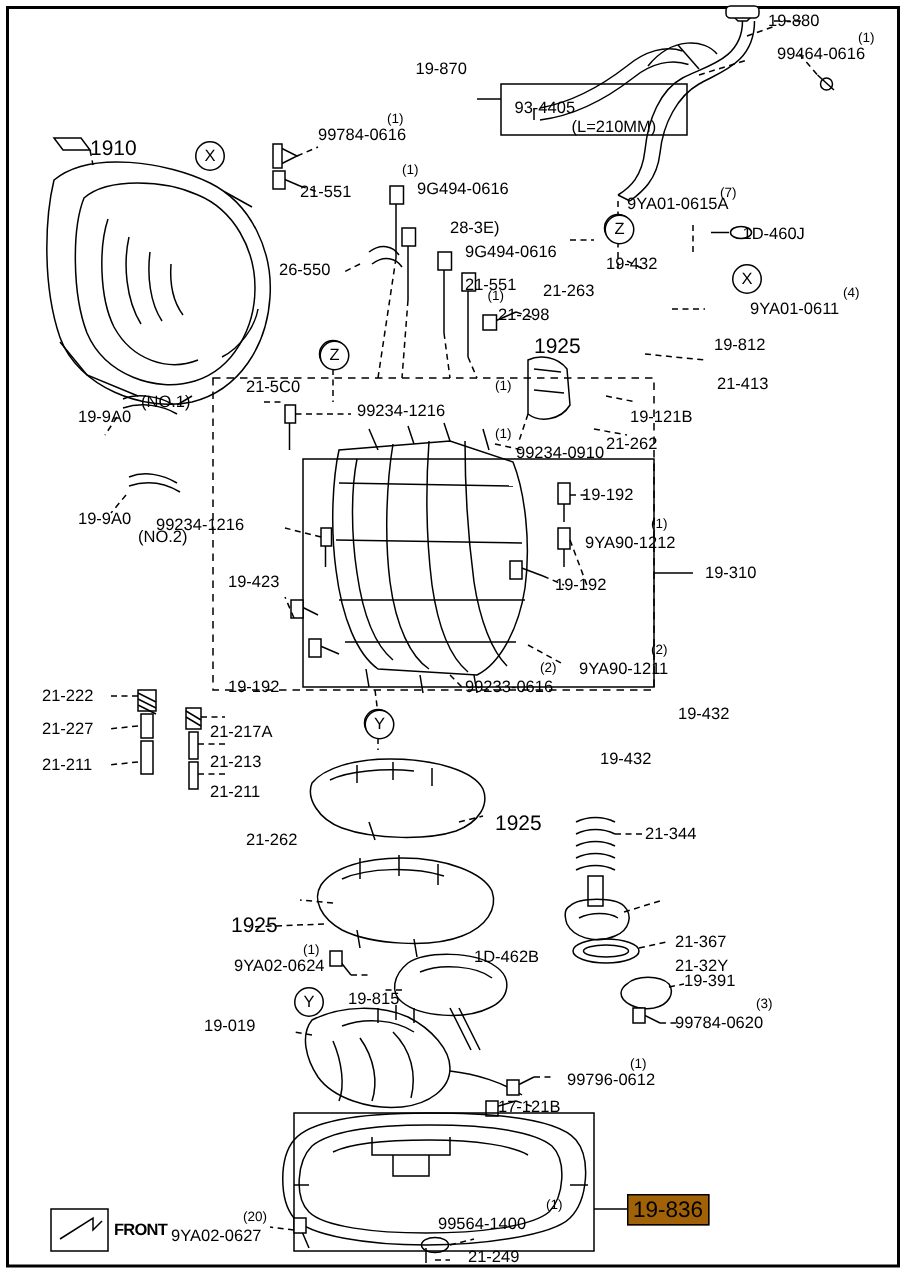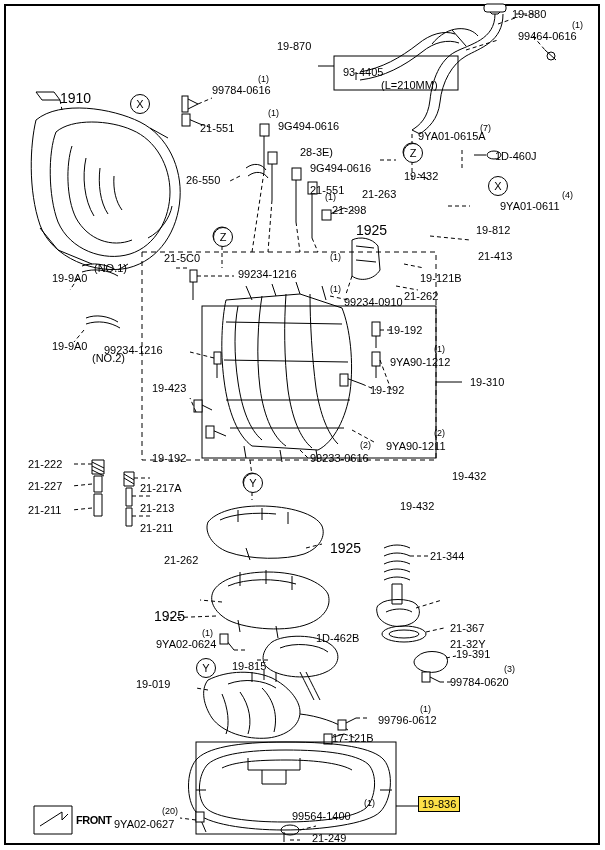--- a/index.html
+++ b/index.html
@@ -2,21 +2,21 @@
 <html><head>
 <meta charset="utf-8">
 <style>
   html,body{margin:0;padding:0;background:#ffffff;}
   body{font-family:"Liberation Sans", sans-serif;}
   #page{position:relative;width:605px;height:850px;background:#fff;overflow:hidden;}
   #frame{position:absolute;left:4px;top:4px;width:596px;height:841px;border:2px solid #000;box-sizing:border-box;}
   .lbl{position:absolute;font-size:11px;color:#000;white-space:nowrap;letter-spacing:0px;}
   .lbl.sm{font-size:11px;margin-left:36px;}
   .lbl.qty{font-size:9px;}
-  .hl{background:#fde047;padding:1px 3px;border:1px solid #000;font-size:11px;}
+  .hl{background:#a16207;padding:1px 3px;border:1px solid #000;font-size:15px;}
   .circ{position:absolute;border:1.5px solid #000;border-radius:50%;width:18px;height:18px;
         display:flex;align-items:center;justify-content:center;font-size:11px;background:#fff;}
   svg{position:absolute;left:0;top:0;width:605px;height:850px;overflow:visible;}
   .ln{stroke:#000;stroke-width:1;fill:none;}
   .lnd{stroke:#000;stroke-width:1;fill:none;stroke-dasharray:4 3;}
   .fillw{fill:#ffffff;stroke:#000;stroke-width:1;}
   .nofill{fill:none;stroke:#000;stroke-width:1;}
 </style>
 </head>
 <body>

